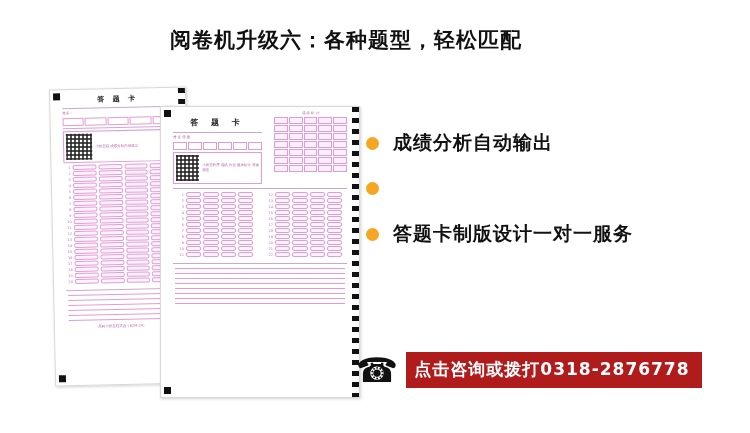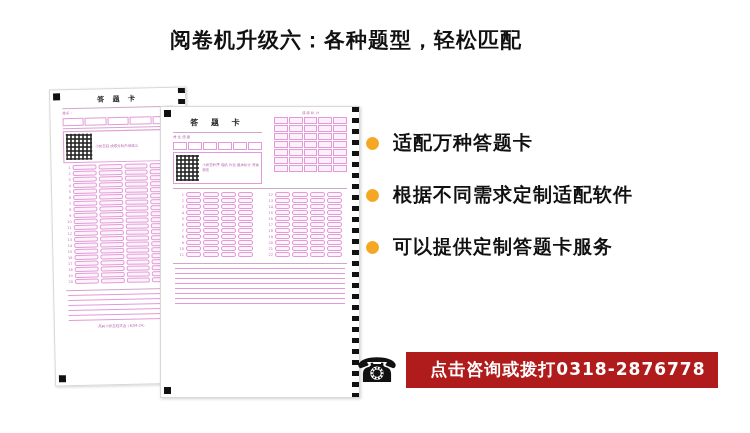--- a/index.html
+++ b/index.html
@@ -223,21 +223,21 @@
     font-size: 34px;
     line-height: 1;
     color: #111111;
     margin-right: 8px;
   }
   .phone-label {
     background: #b01c1c;
     color: #ffffff;
     font-size: 17px;
     font-weight: bold;
-    padding: 6px 12px 7px 24px;
+    padding: 6px 12px 7px 8px;
     letter-spacing: 1px;
   }
 </style>
 </head>
 <body>
 
 <div class="title">阅卷机升级六：各种题型，轻松匹配</div>
 
 <div class="sheets">
 
@@ -671,28 +671,27 @@
         <div class="ln"></div>
         <div class="ln"></div>
       </div>
     </div>
   </div>
 </div>
 
 <div class="bullets">
   <div class="bullet">
     <span class="dot"></span>
-    <span class="bullet-text">适配万种答题卡</span>
+    <span class="bullet-text">成绩分析自动输出</span>
   </div>
   <div class="bullet">
     <span class="dot"></span>
-    <span class="bullet-text">根据不同需求定制适配软件</span>
   </div>
   <div class="bullet">
     <span class="dot"></span>
-    <span class="bullet-text">可以提供定制答题卡服务</span>
+    <span class="bullet-text">答题卡制版设计一对一服务</span>
   </div>
 </div>
 
 <div class="phone-banner">
   <span class="phone-icon">☎</span>
   <span class="phone-label">点击咨询或拨打0318-2876778</span>
 </div>
 
 </body></html>

